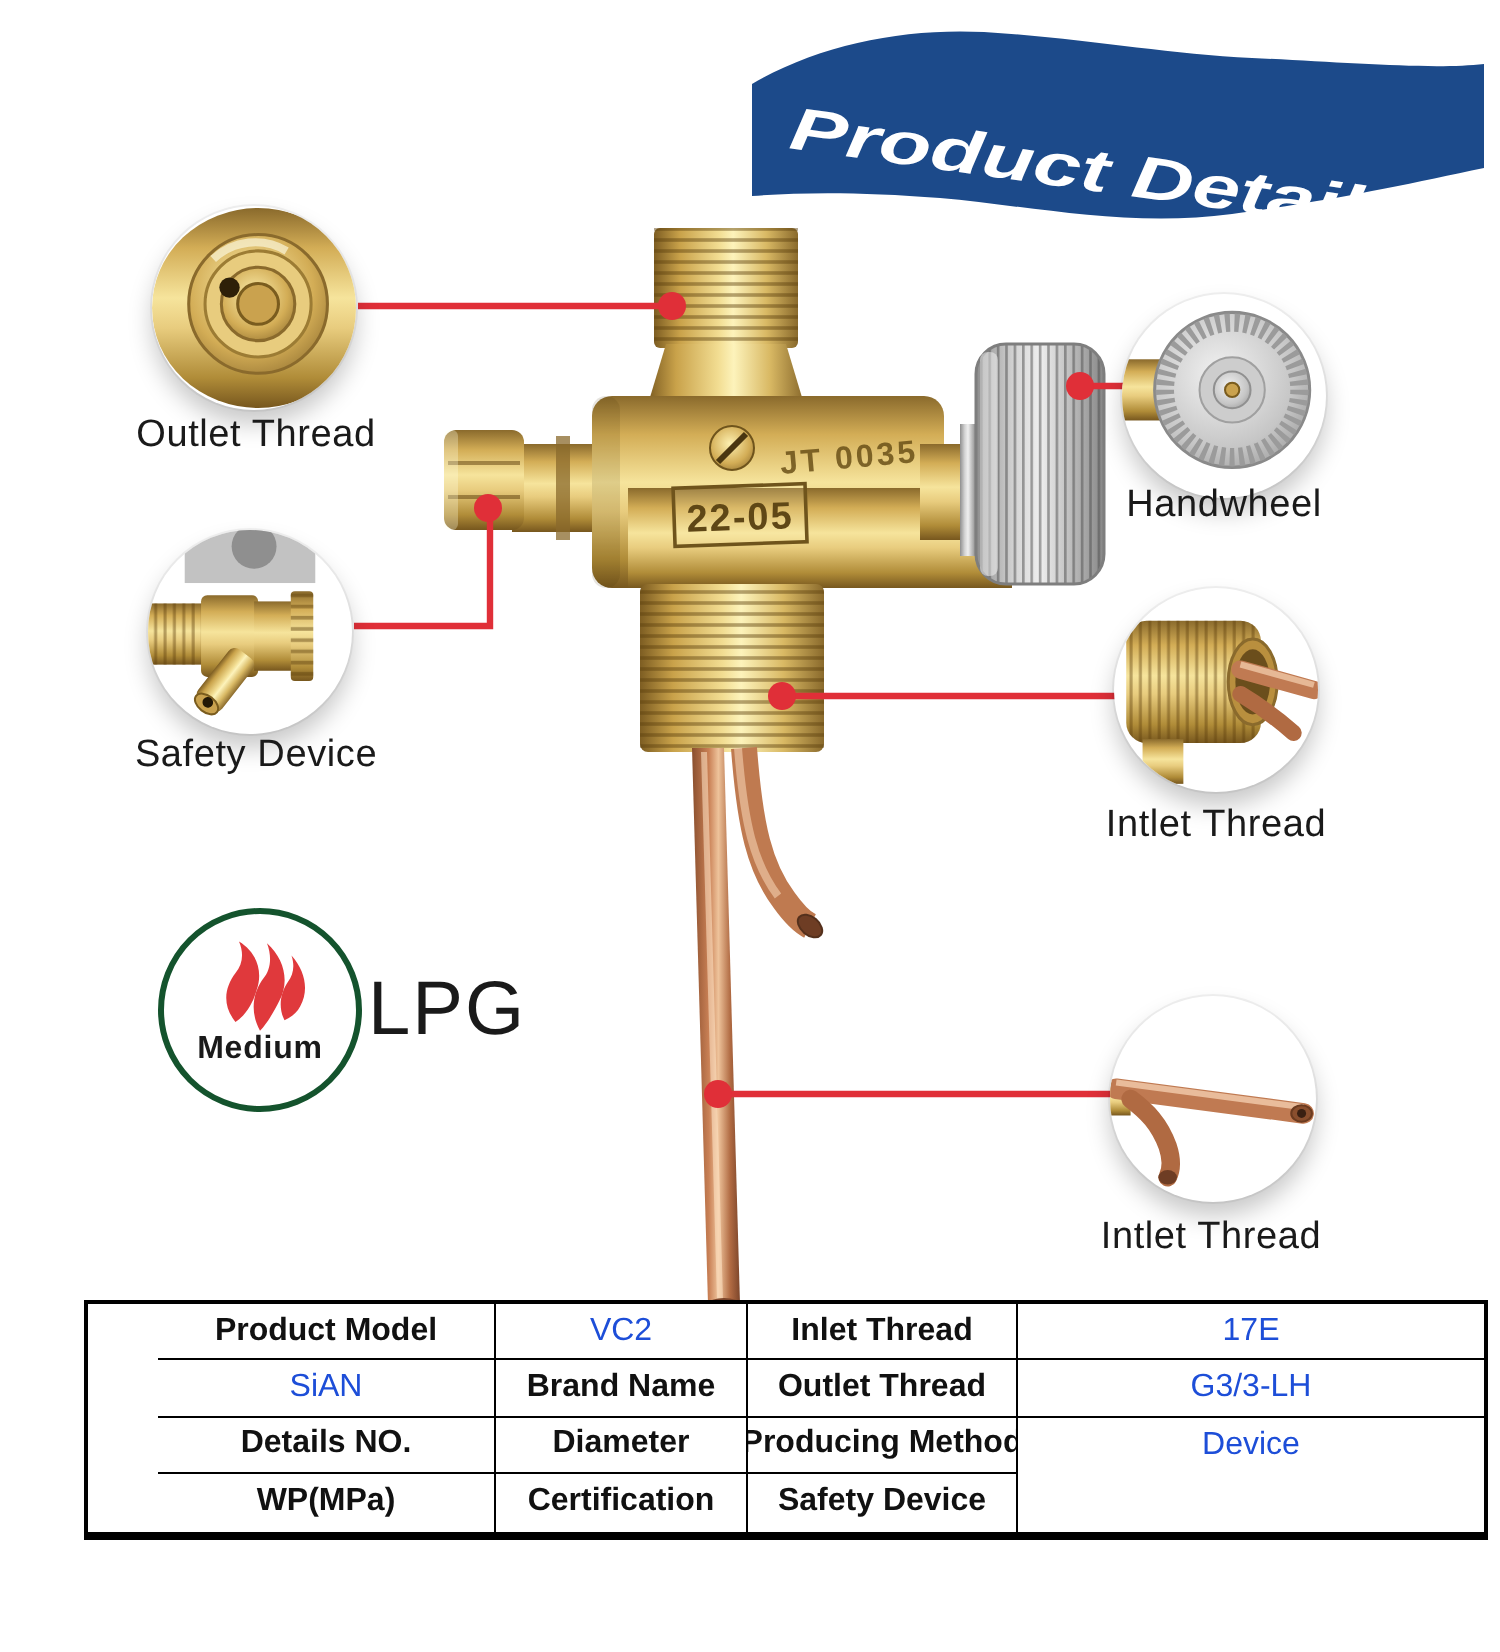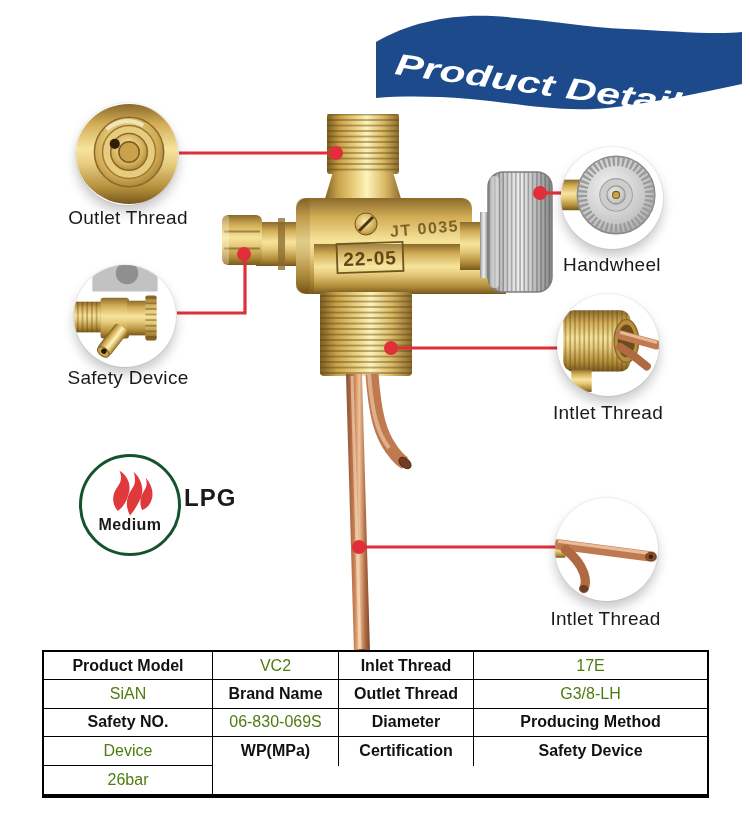--- a/index.html
+++ b/index.html
@@ -18,32 +18,33 @@
     position:absolute;font-size:19px;line-height:22px;text-align:center;
     color:#1a1a1a;letter-spacing:.3px;white-space:nowrap;
   }
   
   .media-badge{
     position:absolute;left:79px;top:454px;width:96px;height:96px;border:3px solid #14532d;
     border-radius:50%;background:#fff;display:flex;flex-direction:column;align-items:center;text-align:center;
   }
   .media-badge .flame{margin-top:5px;}
   .medium-label{font-size:16px;font-weight:bold;letter-spacing:.4px;margin-top:-2px;}
-  .lpg-label{position:absolute;left:184px;top:484px;font-size:24px;font-weight:bold;letter-spacing:1px;}
+  .lpg-label{position:absolute;left:184px;top:484px;font-size:38px;font-weight:normal;letter-spacing:1px;}
   
   .spec-table{
     position:absolute;left:42px;top:650px;width:663px;
     display:grid;grid-template-columns:169px 126px 135px 233px;grid-auto-rows:28.4px;
     border:2px solid #000;border-bottom-width:4px;background:#fff;box-sizing:content-box;
     font-size:16px;
+    padding-left:35px;
   }
   .spec-table .td{
     display:flex;align-items:center;justify-content:center;
     border-right:1.5px solid #000;border-bottom:1.5px solid #000;
-    color:#4d7c0f;overflow:hidden;white-space:nowrap;
+    color:#1d4ed8;overflow:hidden;white-space:nowrap;
   }
   .spec-table .td.th{font-weight:bold;color:#111;}
   .spec-table .td:nth-child(4n){border-right:none;}
   .spec-table .td:nth-last-child(-n+4){border-bottom:none;}
 </style>
 </head>
 <body>
 
 <div class="page">
 
@@ -204,21 +205,21 @@
   <div class="circle-callout" style="left:561px;top:147px;width:102px;height:102px;">
     <svg viewBox="0 0 100 100">
       <rect x="0" y="32" width="20" height="30" fill="url(#brassV)"></rect>
       <circle cx="54" cy="47" r="38" fill="url(#silverR)" stroke="#8a8a8a" stroke-width="1.5"></circle>
       <circle cx="54" cy="47" r="33" fill="none" stroke="#9b9b9b" stroke-width="9" stroke-dasharray="2.4 2.2"></circle>
       <circle cx="54" cy="47" r="16" fill="#cdcdcd" stroke="#a0a0a0" stroke-width="1"></circle>
       <circle cx="54" cy="47" r="9" fill="url(#silverR)" stroke="#909090" stroke-width="1"></circle>
       <circle cx="54" cy="47" r="3.5" fill="#caa24e" stroke="#7a5c1e" stroke-width="1"></circle>
     </svg>
   </div>
-  <div class="callout-label" style="left:536px;top:254px;width:152px;">Handwheel</div>
+  <div class="callout-label" style="left:536px;top:242px;width:152px;">Handwheel</div>
 
   <div class="circle-callout" style="left:557px;top:294px;width:102px;height:102px;">
     <svg viewBox="0 0 100 100">
       <rect x="6" y="16" width="66" height="60" rx="10" fill="url(#brassV)"></rect>
       <rect x="6" y="16" width="66" height="60" rx="10" fill="url(#ridgeV)"></rect>
       <ellipse cx="68" cy="46" rx="12" ry="21" fill="#b98f3e" stroke="#8a6a2c" stroke-width="1.5"></ellipse>
       <ellipse cx="68" cy="46" rx="8.5" ry="16" fill="#6b4e1c"></ellipse>
       <path d="M62,40 L98,50" stroke="#c07a52" stroke-width="9" stroke-linecap="round"></path>
       <path d="M62,37.5 L98,47.5" stroke="rgba(255,225,195,0.6)" stroke-width="3"></path>
       <path d="M62,52 C72,58 80,64 88,71" stroke="#b06a42" stroke-width="8" fill="none" stroke-linecap="round"></path>
@@ -254,28 +255,26 @@
 
   <div class="spec-table">
     <div class="td th">Product Model</div>
     <div class="td">VC2</div>
     <div class="td th">Inlet Thread</div>
     <div class="td">17E</div>
 
     <div class="td">SiAN</div>
     <div class="td th">Brand Name</div>
     <div class="td th">Outlet Thread</div>
-    <div class="td">G3/8-LH</div>
-
-    <div class="td th">Safety NO.</div>
-    <div class="td">06-830-069S</div>
+    <div class="td">G3/3-LH</div>
+
+    <div class="td th">Details NO.</div>
     <div class="td th">Diameter</div>
 
     <div class="td th">Producing Method</div>
     <div class="td">Device</div>
     <div class="td th">WP(MPa)</div>
 
     <div class="td th">Certification</div>
     <div class="td th">Safety Device</div>
-    <div class="td">26bar</div>
   </div>
 
 </div>
 
 </body></html>

